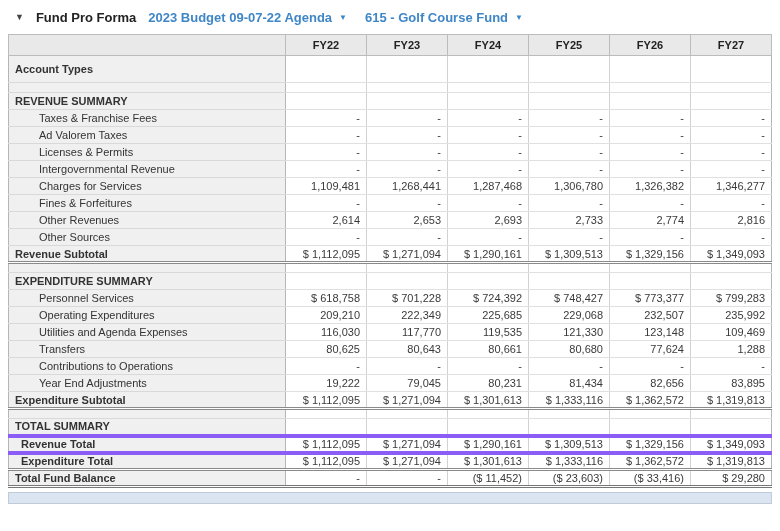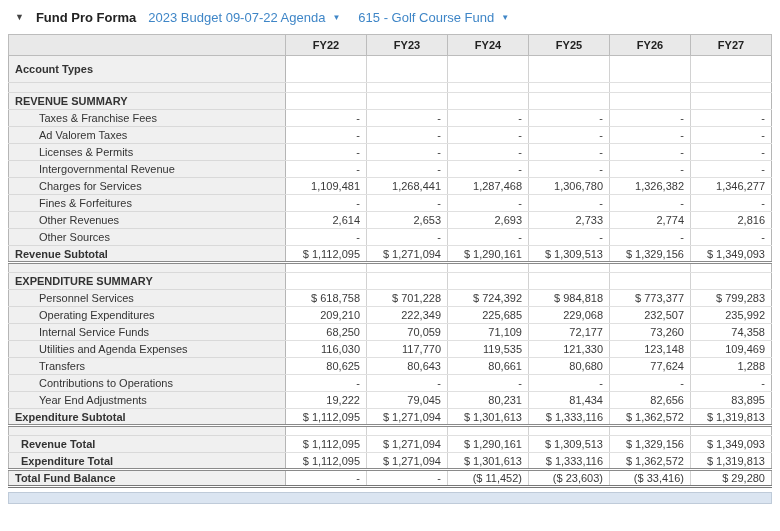--- a/index.html
+++ b/index.html
@@ -18,20 +18,21 @@
     font-size:9px; color:#444; margin-right:12px; cursor:pointer;
   }
   .page-title {
     font-size:13px; font-weight:bold; color:#222; margin-right:12px;
     white-space:nowrap;
   }
   .dd-link {
     display:flex; align-items:center; gap:7px;
     font-size:13px; color:#3f86c7; cursor:pointer; margin-right:18px;
     white-space:nowrap;
+    font-weight:bold;
   }
   .dd-caret { font-size:8px; color:#3f86c7; }
   
   table.proforma {
     border-collapse:collapse; table-layout:fixed;
     margin-left:8px; width:764px;
     font-size:11px; color:#333;
   }
   table.proforma th, table.proforma td {
     padding:0 6px; overflow:hidden; white-space:nowrap;
@@ -53,21 +54,21 @@
   td.val:last-child { border-right:1px solid #b5b5b5; }
   tr.account td { height:27px; }
   tr.account td.lbl { font-weight:bold; vertical-align:middle; }
   tr.section td { height:17px; }
   tr.section td.lbl { font-weight:bold; }
   tr.detail td { height:17px; }
   tr.detail td.lbl { padding-left:30px; }
   tr.spacer td { height:10px; }
   tr.subtotal td { height:17px; border-top:1px solid #8a8a8a; border-bottom:3px double #8a8a8a; }
   tr.subtotal td.lbl { font-weight:bold;margin-left:15px; }
-  tr.total td { height:17px; border-top:1px solid #8b5cf6; }
+  tr.total td { height:17px; border-top:4px solid #8b5cf6; }
   tr.total td.lbl { font-weight:bold; padding-left:12px; }
   tr.total-last td { border-bottom:3px double #8a8a8a; }
   tr.grand td { height:17px; border-bottom:3px double #777; }
   tr.grand td.lbl { font-weight:bold; }
   
   .partial-row {
     margin:4px 0 0 8px; width:764px; height:12px;
     background:#dbe5f1; border:1px solid #bfcbd9;
   }
 </style>
@@ -233,41 +234,32 @@
         <td class="val"></td>
         <td class="val"></td>
         <td class="val"></td>
         <td class="val"></td>
       </tr>
       <tr class="detail">
         <td class="lbl">Personnel Services</td>
         <td class="val">$ 618,758</td>
         <td class="val">$ 701,228</td>
         <td class="val">$ 724,392</td>
-        <td class="val">$ 984,818</td>
+        <td class="val">$ 748,427</td>
         <td class="val">$ 773,377</td>
         <td class="val">$ 799,283</td>
       </tr>
       <tr class="detail">
         <td class="lbl">Operating Expenditures</td>
         <td class="val">209,210</td>
         <td class="val">222,349</td>
         <td class="val">225,685</td>
         <td class="val">229,068</td>
         <td class="val">232,507</td>
         <td class="val">235,992</td>
-      </tr>
-      <tr class="detail">
-        <td class="lbl">Internal Service Funds</td>
-        <td class="val">68,250</td>
-        <td class="val">70,059</td>
-        <td class="val">71,109</td>
-        <td class="val">72,177</td>
-        <td class="val">73,260</td>
-        <td class="val">74,358</td>
       </tr>
       <tr class="detail">
         <td class="lbl">Utilities and Agenda Expenses</td>
         <td class="val">116,030</td>
         <td class="val">117,770</td>
         <td class="val">119,535</td>
         <td class="val">121,330</td>
         <td class="val">123,148</td>
         <td class="val">109,469</td>
       </tr>
@@ -309,20 +301,29 @@
       </tr>
       <tr class="spacer">
         <td class="lbl"></td>
         <td class="val"></td>
         <td class="val"></td>
         <td class="val"></td>
         <td class="val"></td>
         <td class="val"></td>
         <td class="val"></td>
       </tr>
+      <tr class="section">
+        <td class="lbl">TOTAL SUMMARY</td>
+        <td class="val"></td>
+        <td class="val"></td>
+        <td class="val"></td>
+        <td class="val"></td>
+        <td class="val"></td>
+        <td class="val"></td>
+      </tr>
       <tr class="total">
         <td class="lbl">Revenue Total</td>
         <td class="val">$ 1,112,095</td>
         <td class="val">$ 1,271,094</td>
         <td class="val">$ 1,290,161</td>
         <td class="val">$ 1,309,513</td>
         <td class="val">$ 1,329,156</td>
         <td class="val">$ 1,349,093</td>
       </tr>
       <tr class="total total-last">

